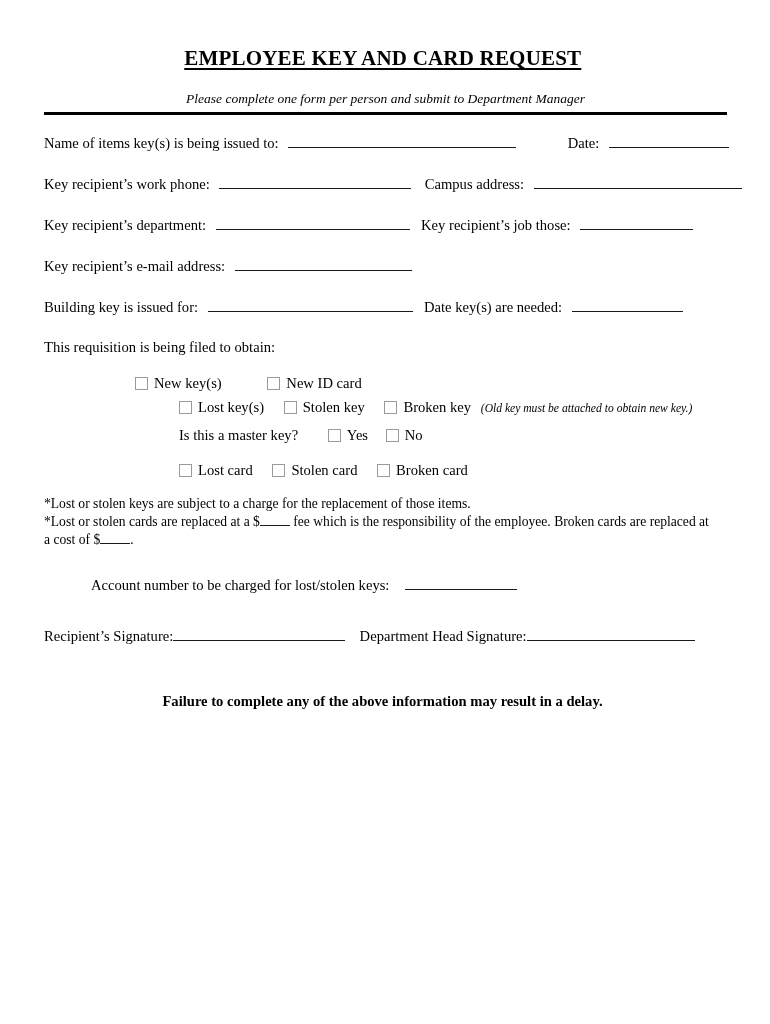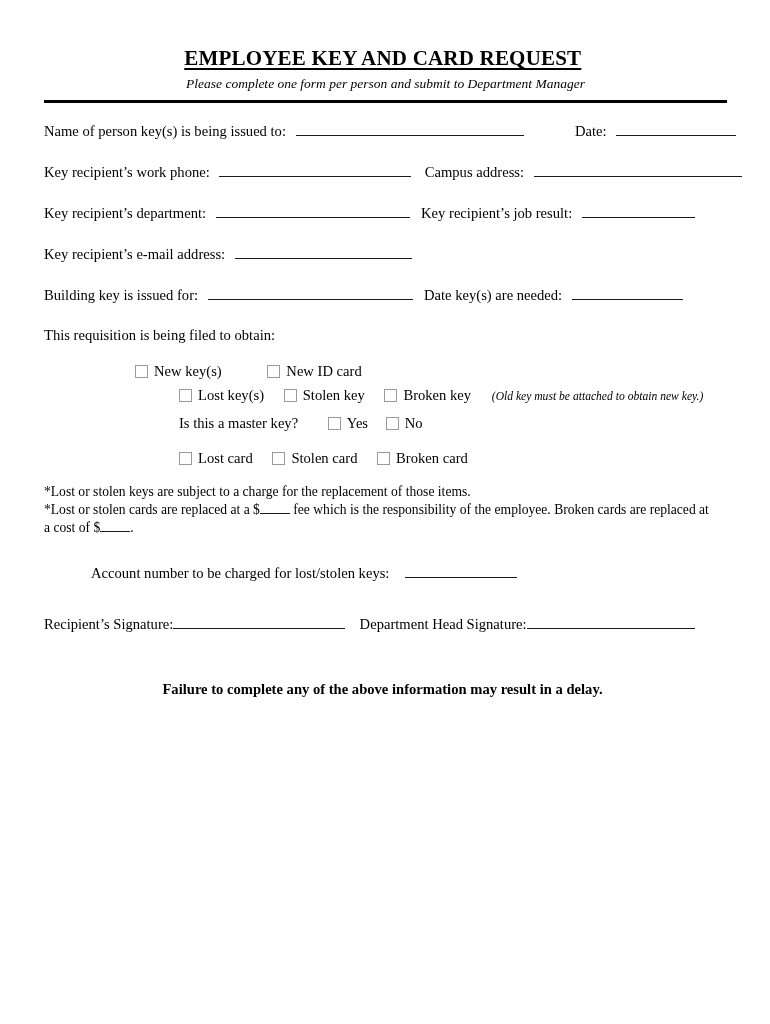--- a/index.html
+++ b/index.html
@@ -41,21 +41,22 @@
     line-height: 1.0;
   }
   .title .u {
     text-decoration: underline;
     text-underline-offset: 3px;
   }
   .subtitle {
     text-align: center;
     font-style: italic;
     font-size: 13.5px;
-    margin: 8px;
+    margin: 0;
+    padding-top: 23px;
     line-height: 1.1;
   }
   .rule {
     margin-top: 5px;
     height: 0;
     border-top: 3px solid #000;
     width: 683px;
   }
 
   
@@ -143,40 +144,40 @@
 <body>
 
 <div class="page">
   <div class="doc">
 
     <div class="title"><span class="u">EMPLOYEE KEY AND CARD REQUEST</span>&nbsp;</div>
     <div class="subtitle">Please complete one form per person and submit to Department Manager</div>
     <div class="rule"></div>
 
     <div class="row gap-1">
-      <span>Name of person key(s) is being issued to:</span>
+      <span>Name of items key(s) is being issued to:</span>
       <span class="blank lead" style="width:228px"></span>
       <span style="display:inline-block;width:44px"></span>
       <span>Date:</span>
       <span class="blank lead" style="width:120px"></span>
     </div>
 
     <div class="row gap-3">
       <span>Key recipient’s work phone:</span>
       <span class="blank lead" style="width:192px"></span>
       <span style="display:inline-block;width:6px"></span>
       <span>Campus address:</span>
       <span class="blank lead" style="width:208px"></span>
     </div>
 
     <div class="row gap-3">
       <span>Key recipient’s department:</span>
       <span class="blank lead" style="width:194px"></span>
       <span style="display:inline-block;width:4px"></span>
-      <span>Key recipient’s job result:</span>
+      <span>Key recipient’s job those:</span>
       <span class="blank lead" style="width:113px"></span>
     </div>
 
     <div class="row gap-3">
       <span>Key recipient’s e-mail address:</span>
       <span class="blank lead" style="width:177px"></span>
     </div>
 
     <div class="row gap-3">
       <span>Building key is issued for:</span>
@@ -201,21 +202,21 @@
     <div class="cbrow" style="margin-top:6px;padding-left:135px">
       <span class="cbitem sp-b">
         <span class="cb"></span><span>Lost key(s)</span>
       </span>
       <span class="cbitem sp-b">
         <span class="cb"></span><span>Stolen key</span>
       </span>
       <span class="cbitem">
         <span class="cb"></span><span>Broken key</span>
       </span>
-      <span class="note-italic" style="margin-left:17px">(Old key must be attached to obtain new key.)</span>
+      <span class="note-italic" style="margin-left:6px">(Old key must be attached to obtain new key.)</span>
     </div>
 
     <div class="cbrow" style="margin-top:10px;padding-left:135px">
       <span class="sp-q">Is this a master key?</span>
       <span class="cbitem sp-c">
         <span class="cb"></span><span>Yes</span>
       </span>
       <span class="cbitem">
         <span class="cb"></span><span>No</span>
       </span>

